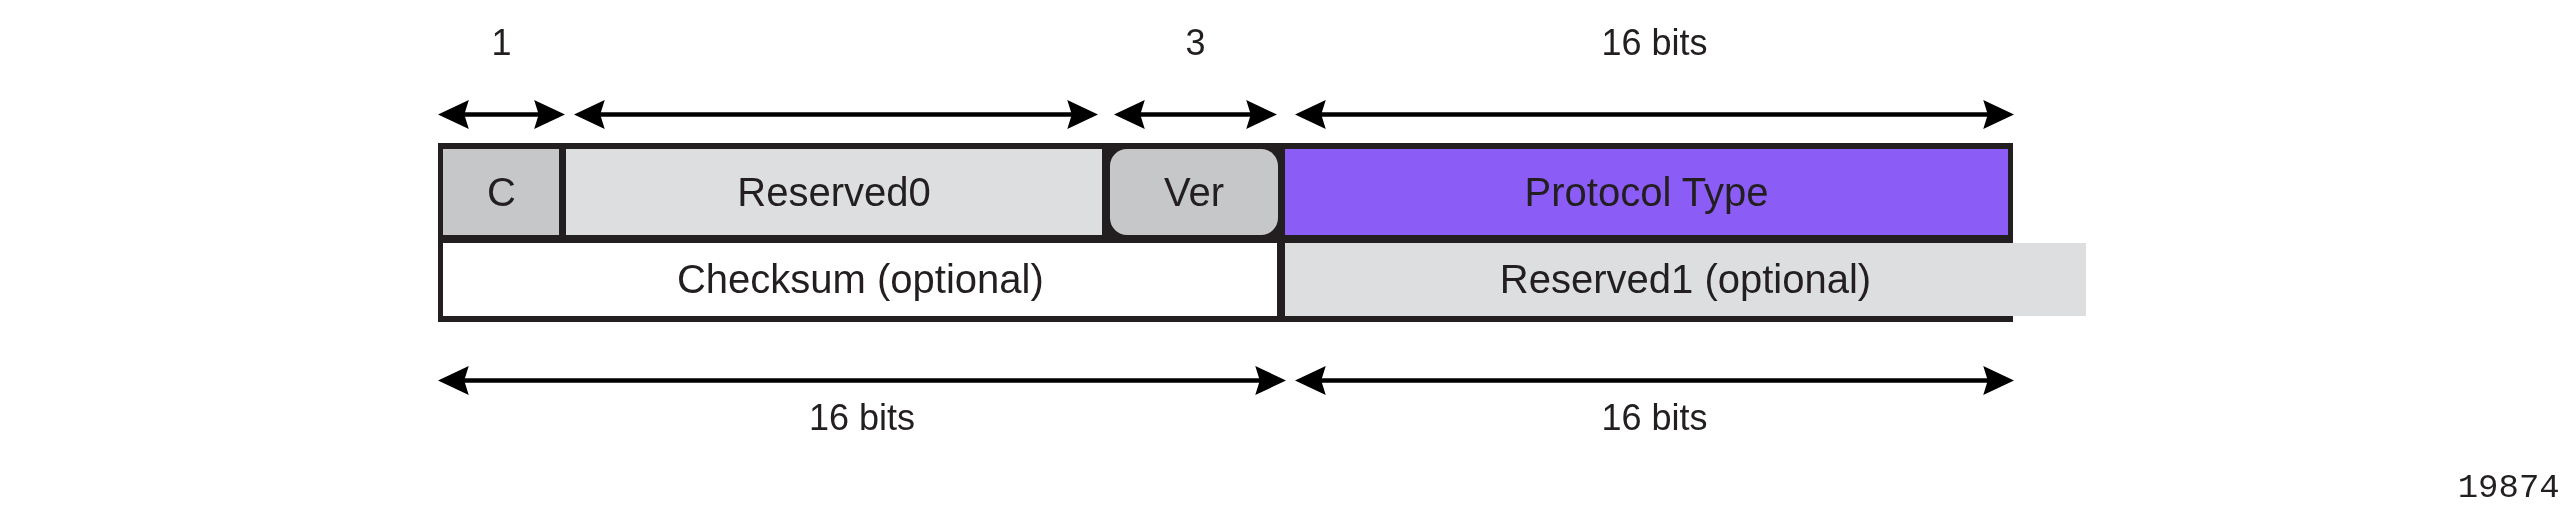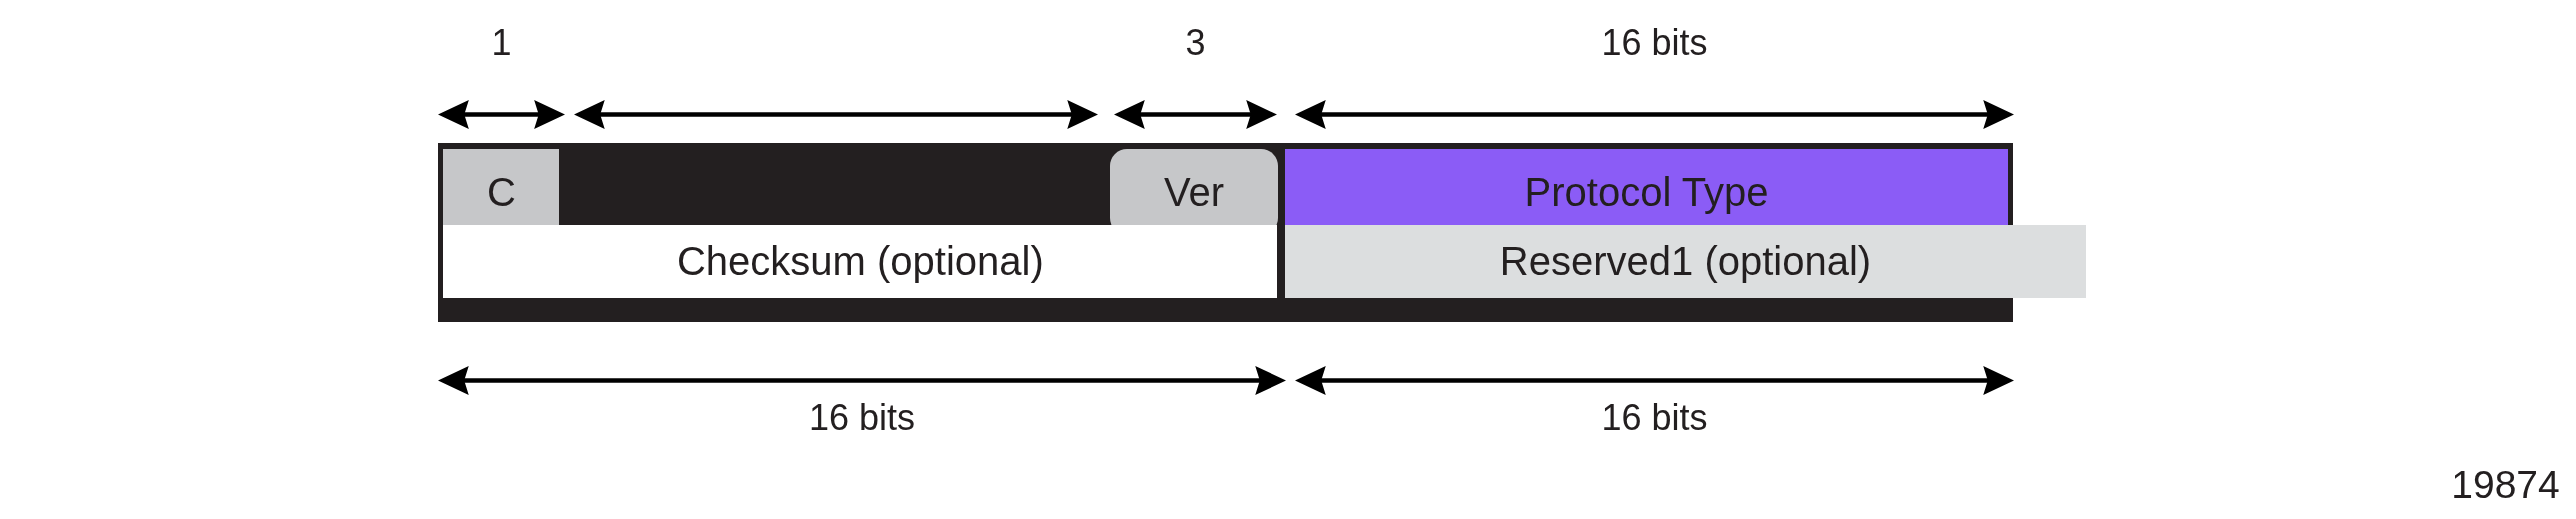--- a/index.html
+++ b/index.html
@@ -51,21 +51,21 @@
     height: 179px;
     background: #231f20;   
     box-sizing: border-box;
   }
   .prow {
     position: absolute;
     left: 0;
     width: 100%;
   }
   .prow-1 { top: 0px;   height: 96px; }
-  .prow-2 { top: 78px; height: 83px; padding-left: 48px; }
+  .prow-2 { top: 96px; height: 83px; padding-left: 48px; }
 
   .cell {
     position: absolute;
     top: 5.4px;
     bottom: 5.4px;
     display: flex;
     align-items: center;
     justify-content: center;
     box-sizing: border-box;
     font-size: 40px;
@@ -81,23 +81,23 @@
   .fill-dark  { background: #c6c7c9; }
   .fill-mid   { background: #8b5cf6; }
   .fill-light { background: #dcdedf; }
   .fill-white { background: #ffffff; }
 
   
   .fig-ref {
     position: absolute;
     right: 16.3px;
     bottom: 12.7px;
-    font-size: 39px;
+    font-size: 34px;
     color: #231f20;
-    font-family: Liberation Sans, sans-serif;
+    font-family: Liberation Mono, monospace;
     white-space: nowrap;
   }
 </style>
 </head>
 <body>
 
 <div id="canvas">
 
   <div class="dim-label" style="left:438px; top:25px; width:127px;">1</div>
 
@@ -136,20 +136,21 @@
       <polygon points="0,17 34,1 29,17 34,33" fill="#000"></polygon>
       <polygon points="795,17 761,1 766,17 761,33" fill="#000"></polygon>
     </svg>
   </div>
 
   <div class="packet-table">
 
     <div class="prow prow-1">
       <div class="cell fill-dark" style="left:5.4px; width:116px;">C</div>
 
+      <div class="cell fill-light" style="left:128px; width:536px;">Reserved0</div>
 
       <div class="cell fill-dark" style="left:672px; width:168px;border-radius:17px;">Ver</div>
 
       <div class="cell fill-mid" style="left:847px; width:723px;">Protocol Type</div>
     </div>
 
     <div class="prow prow-2">
       <div class="cell fill-white" style="left:5.4px; width:834px;">Checksum (optional)</div>
 
       <div class="cell fill-light" style="left:847px; width:801px;">Reserved1 (optional)</div>

